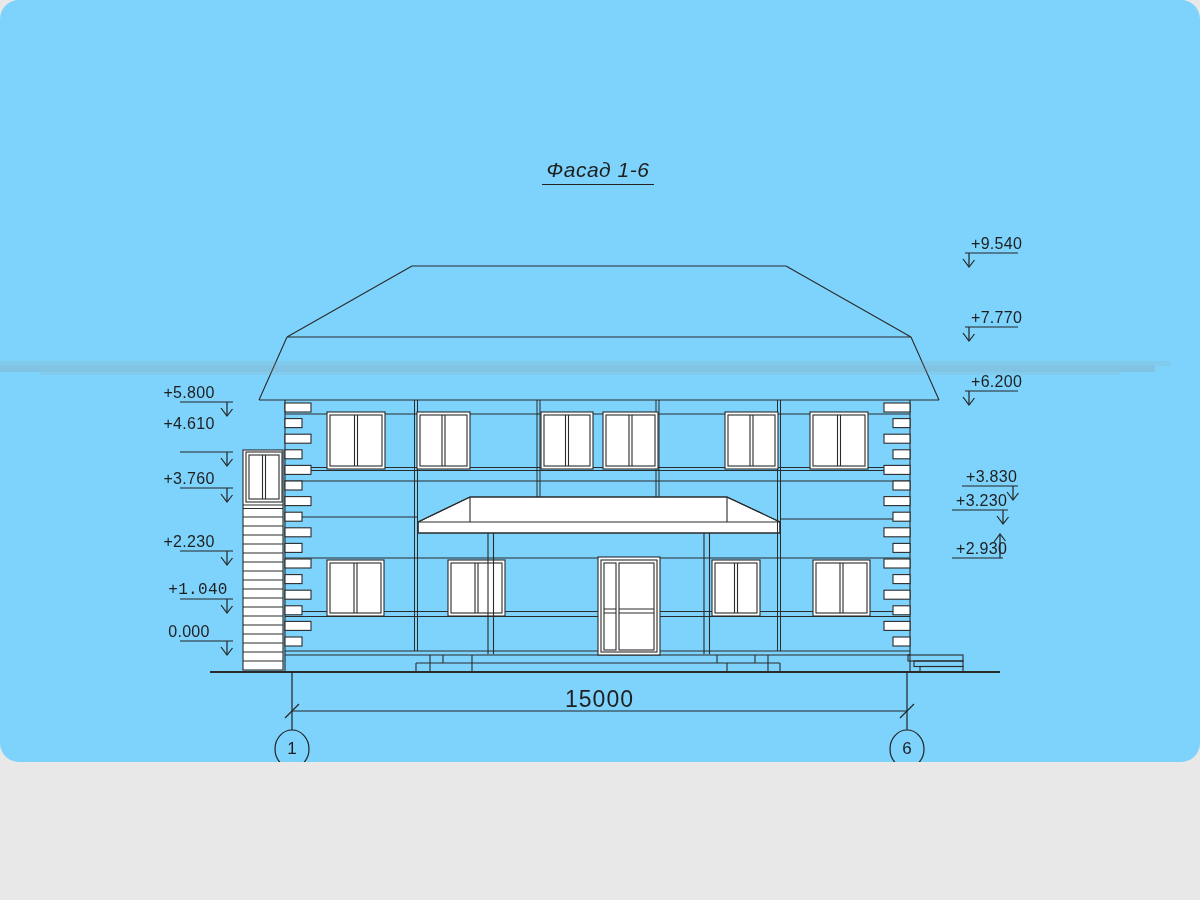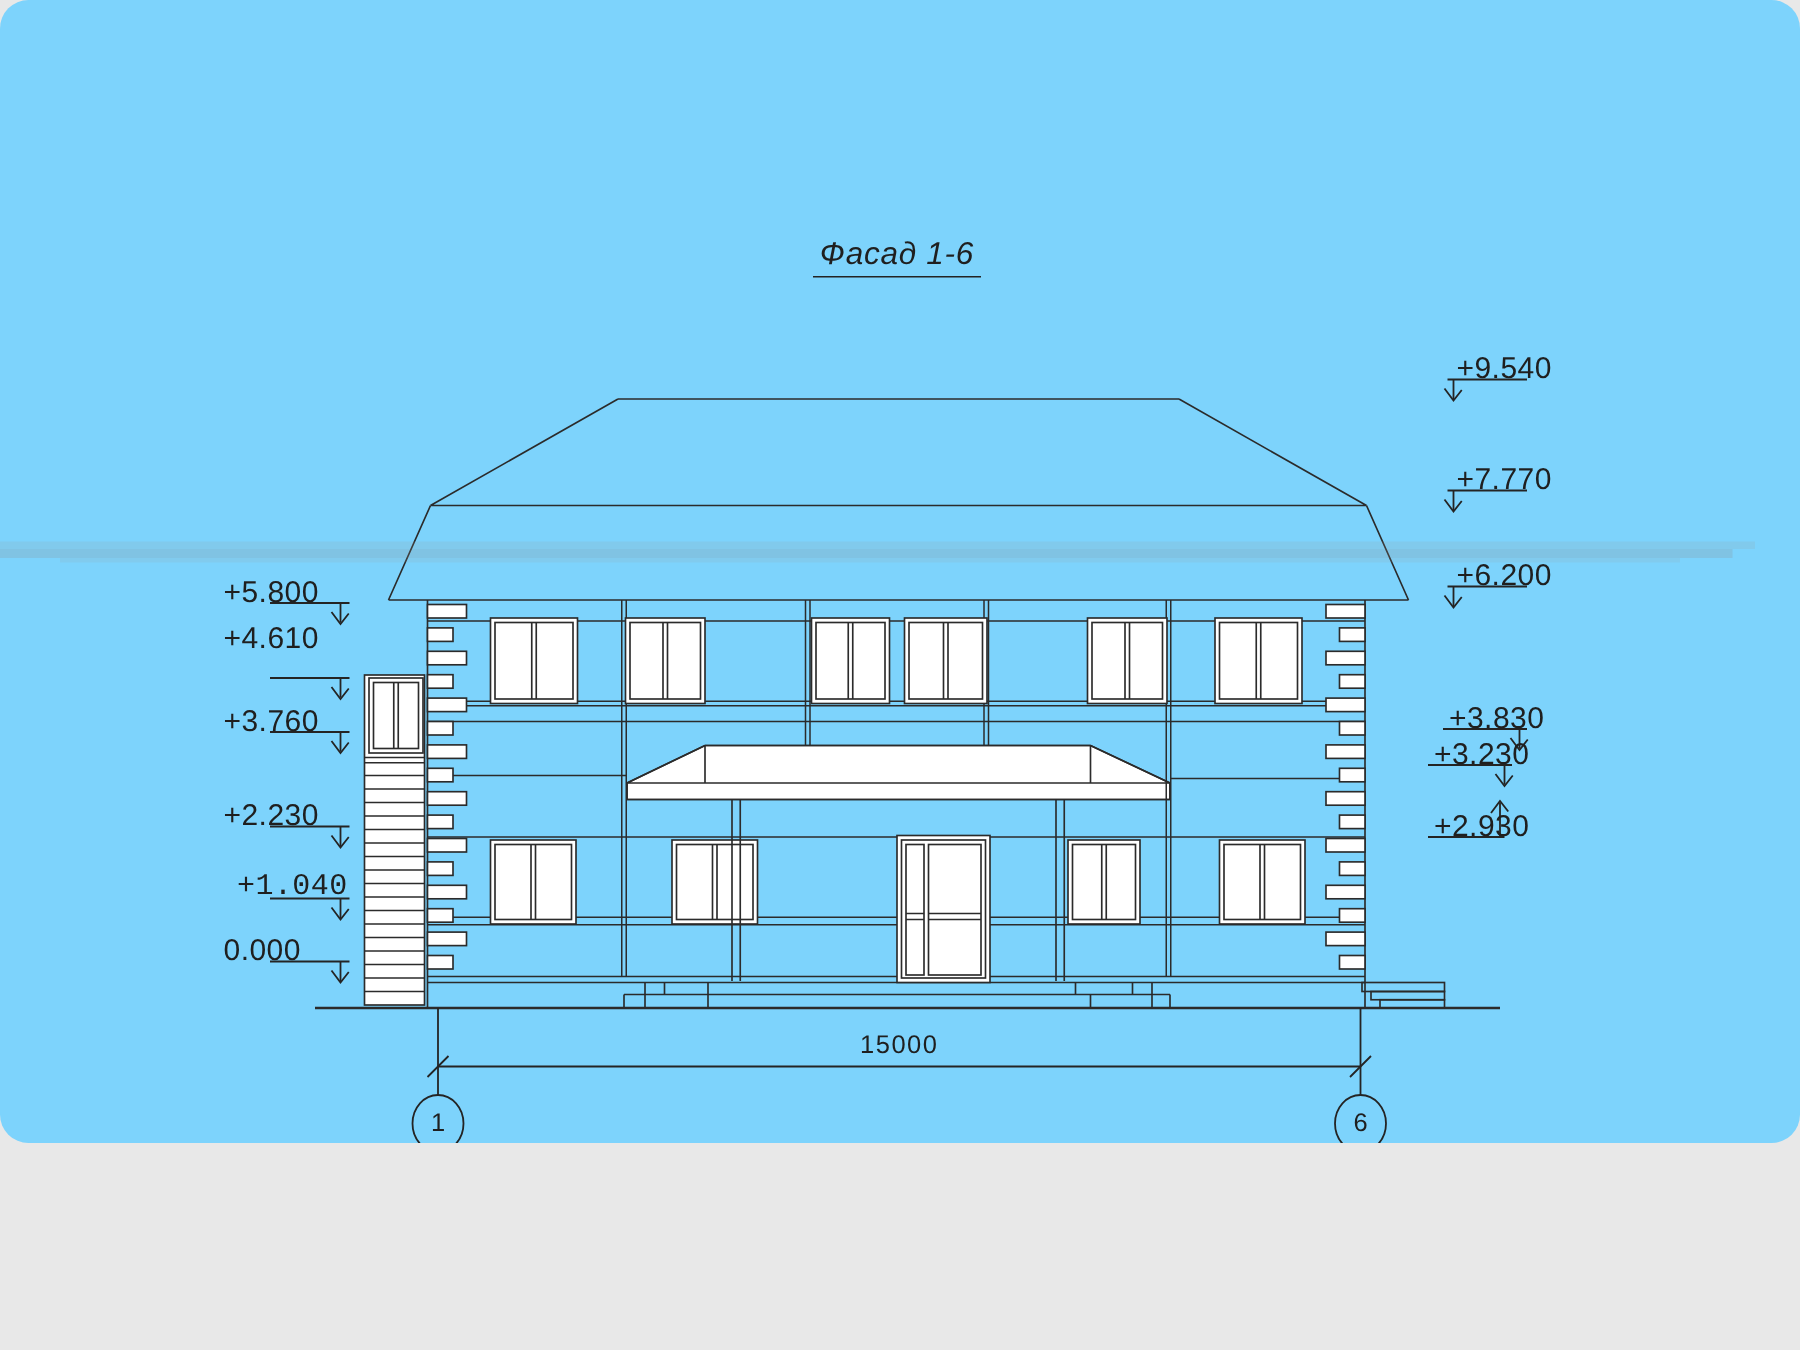--- a/index.html
+++ b/index.html
@@ -2,28 +2,28 @@
 <html><head>
 <meta charset="utf-8">
 <style>
   html,body{margin:0;padding:0;background:#e8e8e8;}
   .page{
     position:relative;width:1200px;height:762px;margin:0 auto;
     background:#7dd3fc;overflow:hidden;
     font-family:"Liberation Sans", sans-serif;color:#1f1f1f;border-radius:19px;
   }
   .lbl{position:absolute;white-space:nowrap;line-height:1;}
-  .elev{font-size:20px;letter-spacing:.3px;}
+  .elev{font-size:16px;letter-spacing:.3px;}
   .elev.r{text-align:left;}
-  .elev.l{width:80px;text-align:left;}
+  .elev.l{width:80px;text-align:center;}
   .title{
     font-size:21px;font-style:italic;text-align:center;
     border-bottom:1.6px solid #232323;padding-bottom:4px;letter-spacing:.5px;
   }
-  .dim{font-size:17px;letter-spacing:1px;text-align:center;}
+  .dim{font-size:23px;letter-spacing:1px;text-align:center;}
   .axis{font-size:17px;text-align:center;}
   svg{position:absolute;left:0;top:0;}
   .ink{stroke:#2b2b2b;fill:none;stroke-width:1.1;}
   .thin{stroke-width:1;}
   .thick{stroke-width:1.8;}
   .wfill{fill:#ffffff;stroke:#2b2b2b;stroke-width:1.1;}
   .mark{stroke:#242424;fill:none;stroke-width:1.2;}
 </style>
 </head>
 <body>

